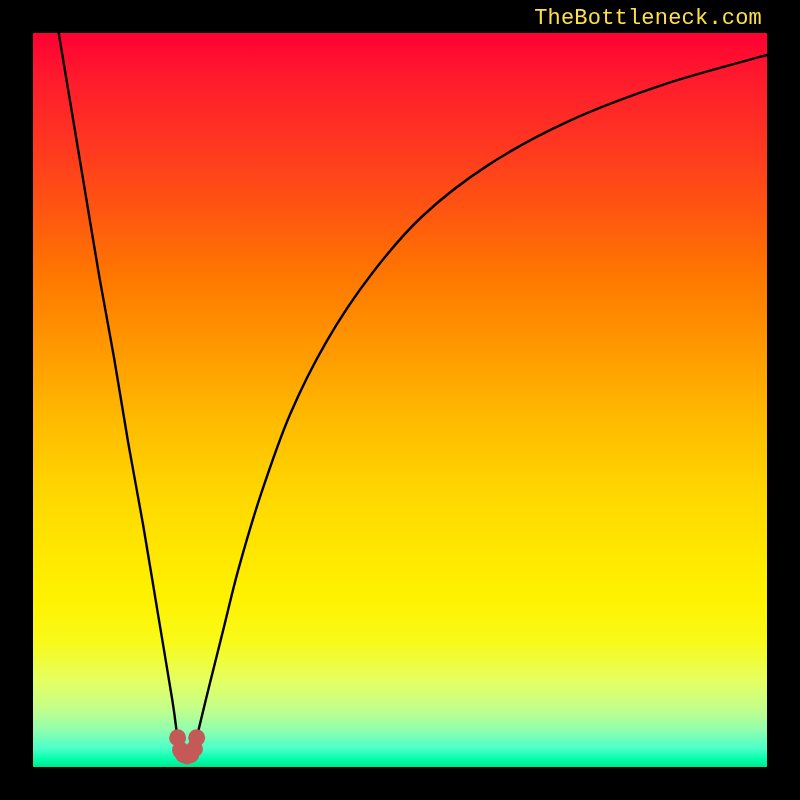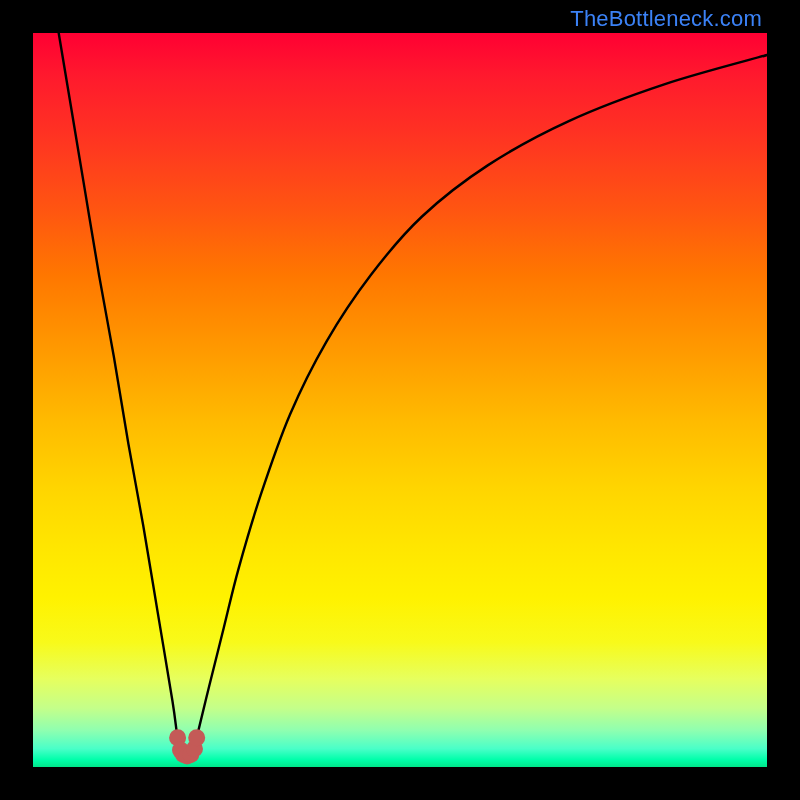--- a/index.html
+++ b/index.html
@@ -28,23 +28,23 @@
       #c4ff8a 92%,
       #8fffb0 95%,
       #4affc8 97.5%,
       #00ffaa 99%,
       #00e68a 100%);
   }
   .watermark {
     position: absolute;
     right: 38px;
     top: 6px;
-    font-family: Liberation Sans, sans-serif;
+    font-family: Liberation Mono, monospace;
     font-size: 22px;
-    color: #3b82f6;
+    color: #fde047;
     letter-spacing: 0.2px;
   }
   svg.curve {
     position: absolute;
     left: 0; top: 0; width: 734px; height: 734px;
     overflow: visible;
   }
 </style>
 </head>
 <body>

